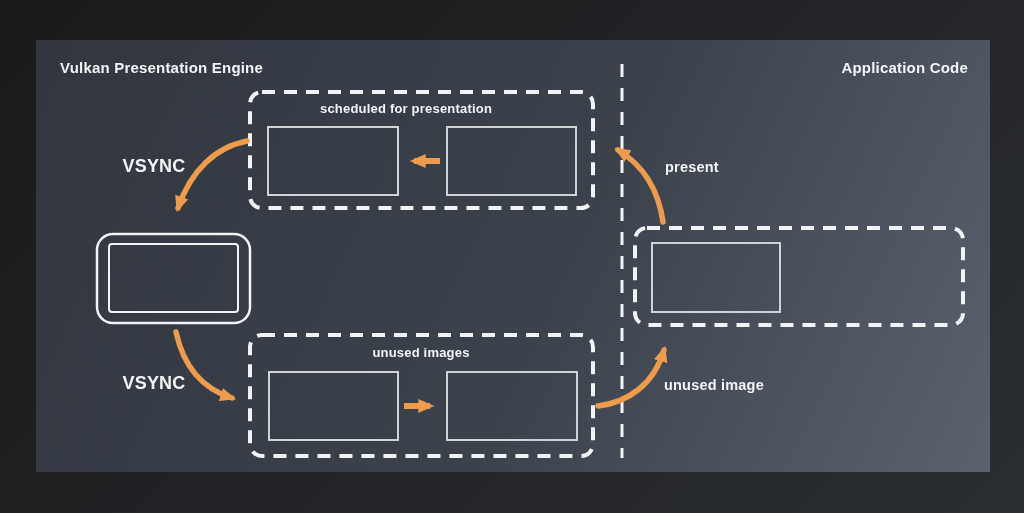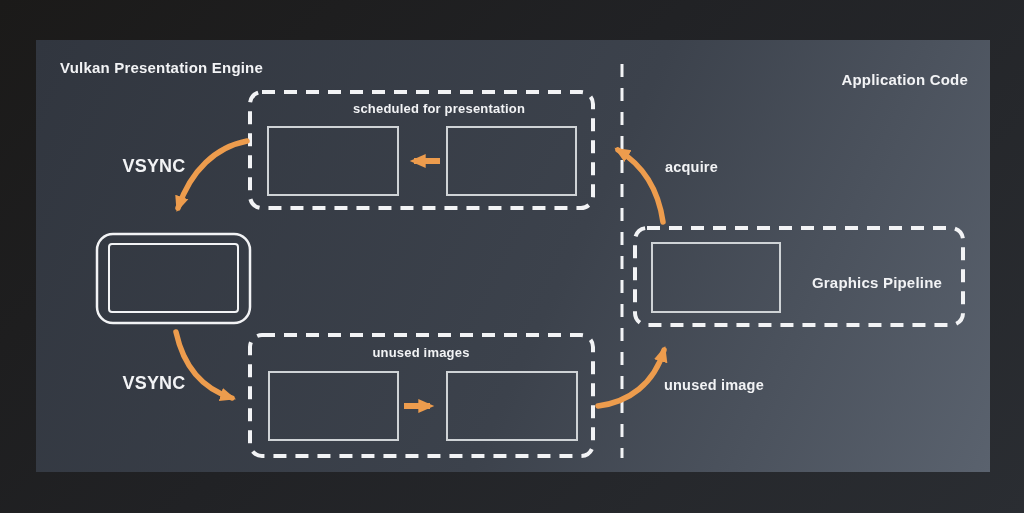--- a/index.html
+++ b/index.html
@@ -103,29 +103,28 @@
     </g>
 
     <path d="M 247 141 C 216 147 191 170 178 208" stroke="#ED9C4D" stroke-width="5.5" fill="none" stroke-linecap="round" marker-end="url(#ah)"></path>
     <path d="M 176 332 C 183 364 200 388 232 398" stroke="#ED9C4D" stroke-width="5.5" fill="none" stroke-linecap="round" marker-end="url(#ah)"></path>
     <path d="M 663 222 C 659 194 646 167 618 150" stroke="#ED9C4D" stroke-width="5.5" fill="none" stroke-linecap="round" marker-end="url(#ah)"></path>
     <path d="M 598 406 C 629 402 654 384 664 350" stroke="#ED9C4D" stroke-width="5.5" fill="none" stroke-linecap="round" marker-end="url(#ah)"></path>
   </svg>
 
   <div class="lbl title" style="left:60px; top:59px;">Vulkan Presentation Engine</div>
 
-  <div class="lbl title title-right" style="right:56px; top:71px;">Application Code</div>
+  <div class="lbl title title-right" style="right:56px; top:59px;">Application Code</div>
 
-  <div class="lbl caption" style="left:439px; top:108px;">scheduled for presentation</div>
+  <div class="lbl caption" style="left:406px; top:108px;">scheduled for presentation</div>
 
   <div class="lbl caption" style="left:421px; top:352px;text-align:right;">unused images</div>
 
   <div class="lbl vsync" style="left:154px; top:166px;">VSYNC</div>
 
   <div class="lbl vsync" style="left:154px; top:383px;">VSYNC</div>
 
-  <div class="lbl action" style="left:665px; top:167px;">acquire</div>
+  <div class="lbl action" style="left:665px; top:167px;">present</div>
 
   <div class="lbl action" style="left:664px; top:385px;">unused image</div>
 
-  <div class="lbl gp" style="left:877px; top:282px;">Graphics Pipeline</div>
 
 </div>
 
 </body></html>

